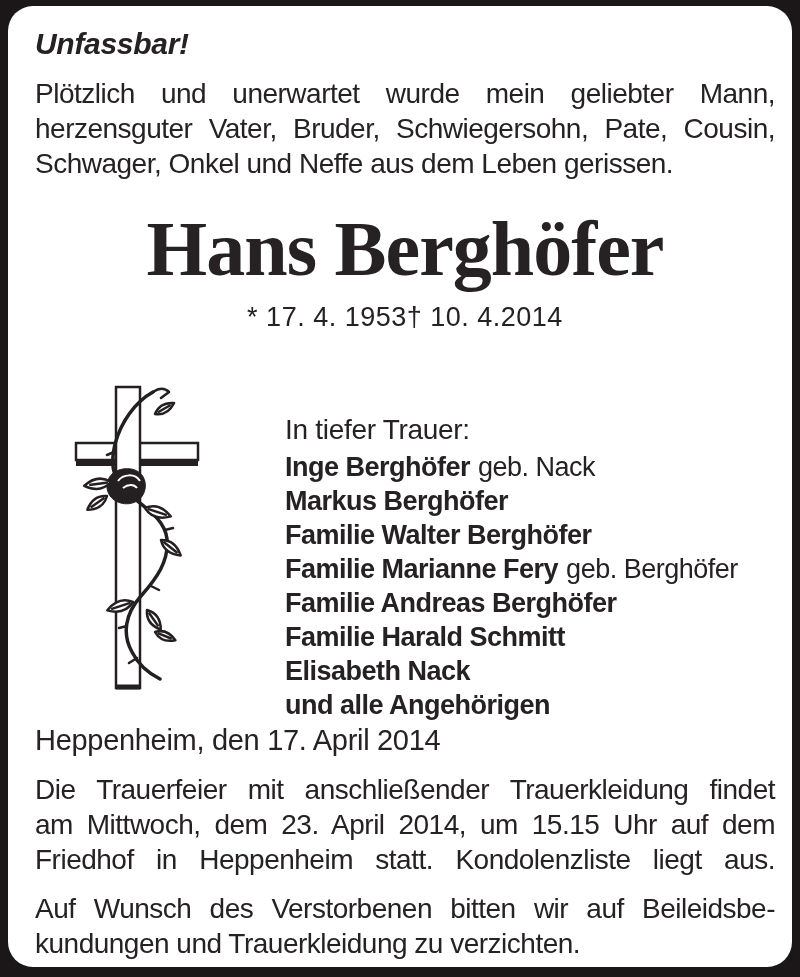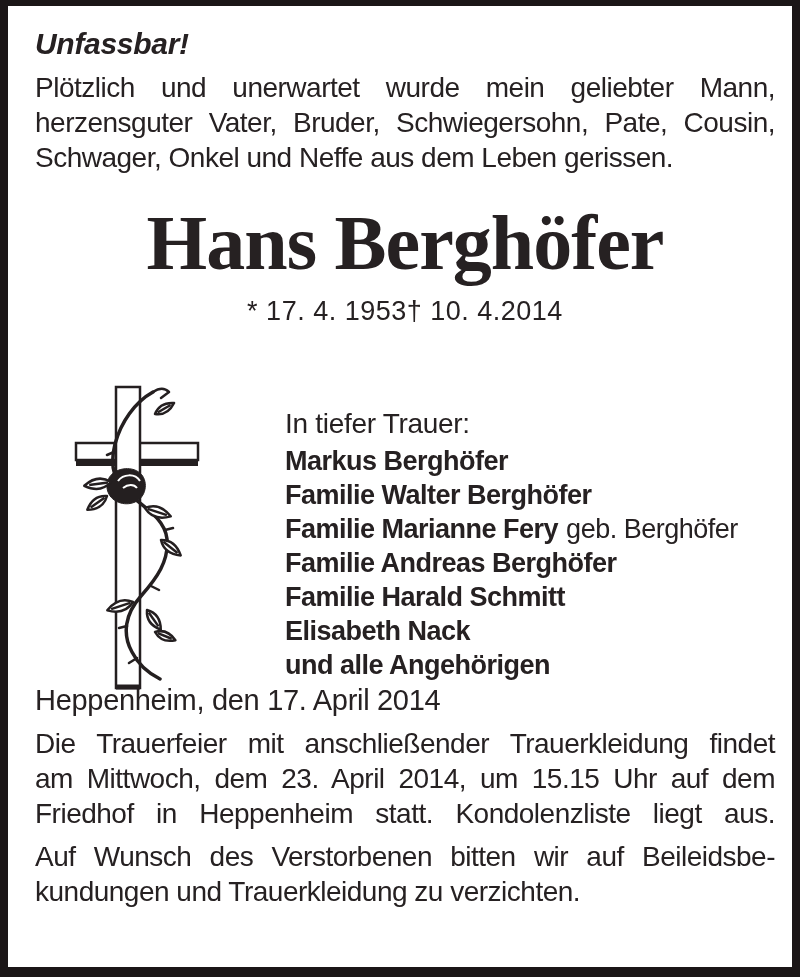--- a/index.html
+++ b/index.html
@@ -11,27 +11,28 @@
     font-family:"Liberation Sans","DejaVu Sans",sans-serif;
     color:#262122;
   }
   .sheet{
     position:absolute;
     left:8px;top:6px;right:8px;bottom:10px;
     background:#ffffff;
     box-sizing:border-box;
     padding:20px 17px 0 27px;
     overflow:hidden;
+    border-radius:25px;
   }
   .intro{
     font-size:30px;line-height:36px;
     font-weight:bold;font-style:italic;
     letter-spacing:-0.3px;
   }
-  .body-para{margin-top:8px;font-size:28px;line-height:35px;letter-spacing:-0.5px;}
+  .body-para{margin-top:14px;font-size:28px;line-height:35px;letter-spacing:-0.5px;}
   .jpara > div{text-align:justify;text-align-last:justify;}
   .jpara.last-left > div:last-child{text-align-last:left;}
   .deceased{
     margin:24px 0 0 0;
     font-family:"Liberation Serif","DejaVu Serif",serif;
     font-weight:bold;font-size:78px;line-height:88px;
     letter-spacing:-1px;
     text-align:center;
     white-space:nowrap;
   }
@@ -71,20 +72,21 @@
 
     <div class="dates">
       <span>* 17. 4. 1953</span>
       <span>† 10. 4.2014</span>
     </div>
 
     <div class="mourning">
       <div class="mourn-text">
         <div class="mourn-head">In tiefer Trauer:</div>
         <div class="mourners">
+            <div class="mourner"><span class="b">Inge Berghöfer</span><span class="sfx">geb. Nack</span></div>
             <div class="mourner"><span class="b">Markus Berghöfer</span><span class="sfx"></span></div>
             <div class="mourner"><span class="b">Familie Walter Berghöfer</span><span class="sfx"></span></div>
             <div class="mourner"><span class="b">Familie Marianne Fery</span><span class="sfx">geb. Berghöfer</span></div>
             <div class="mourner"><span class="b">Familie Andreas Berghöfer</span><span class="sfx"></span></div>
             <div class="mourner"><span class="b">Familie Harald Schmitt</span><span class="sfx"></span></div>
             <div class="mourner"><span class="b">Elisabeth Nack</span><span class="sfx"></span></div>
             <div class="mourner"><span class="b">und alle Angehörigen</span><span class="sfx"></span></div>
           </div>
       </div>
     </div>

